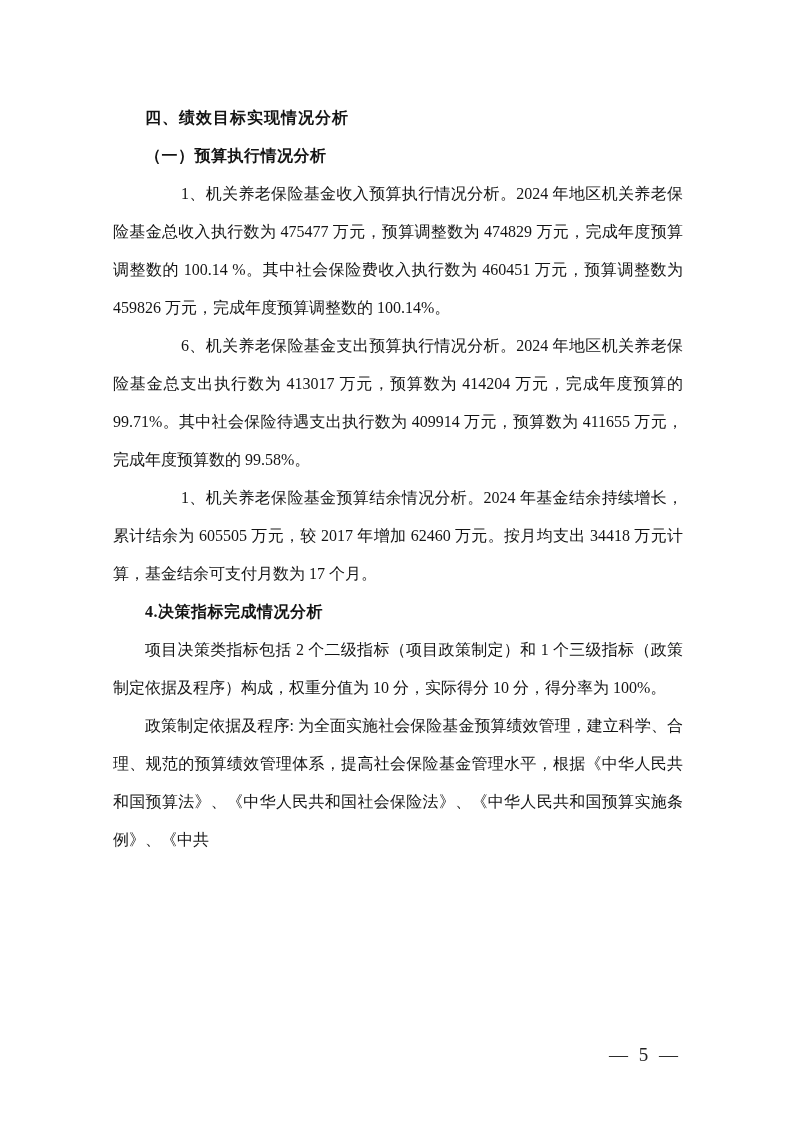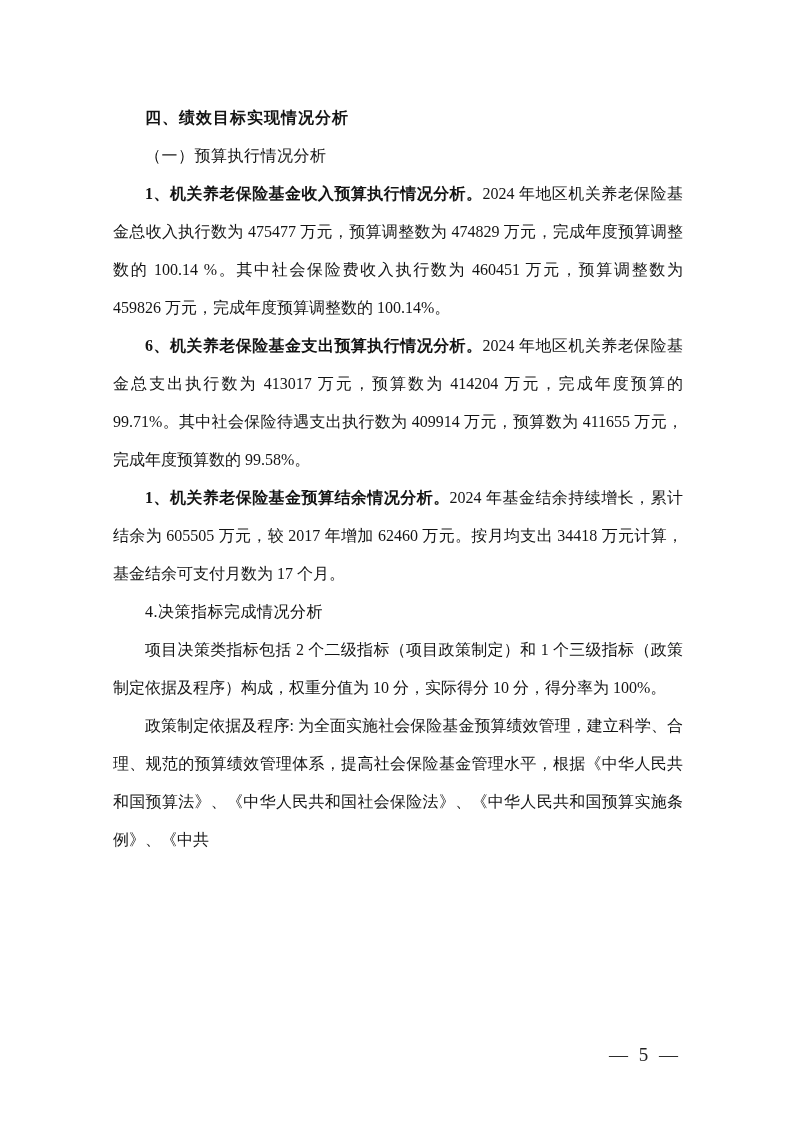--- a/index.html
+++ b/index.html
@@ -29,25 +29,26 @@
     text-indent: 2em;
     text-align: justify;
   }
   .h1 {
     font-family: "Liberation Sans", sans-serif;
     font-weight: 700;
     letter-spacing: 1px;
   }
   .h2, .h3 {
     font-family: "Liberation Serif", serif;
-    font-weight: 400;
+    font-weight: 700;
     letter-spacing: 0.5px;
   }
   .para .lead {
-    font-weight: 700;
+    font-weight: 400;
+    margin-left: 36px;
   }
   .page-num {
     position: absolute;
     right: 112px;
     bottom: 56px;
     font-size: 19px;
     letter-spacing: 3px;
     color: #222222;
     white-space: nowrap;
   }

